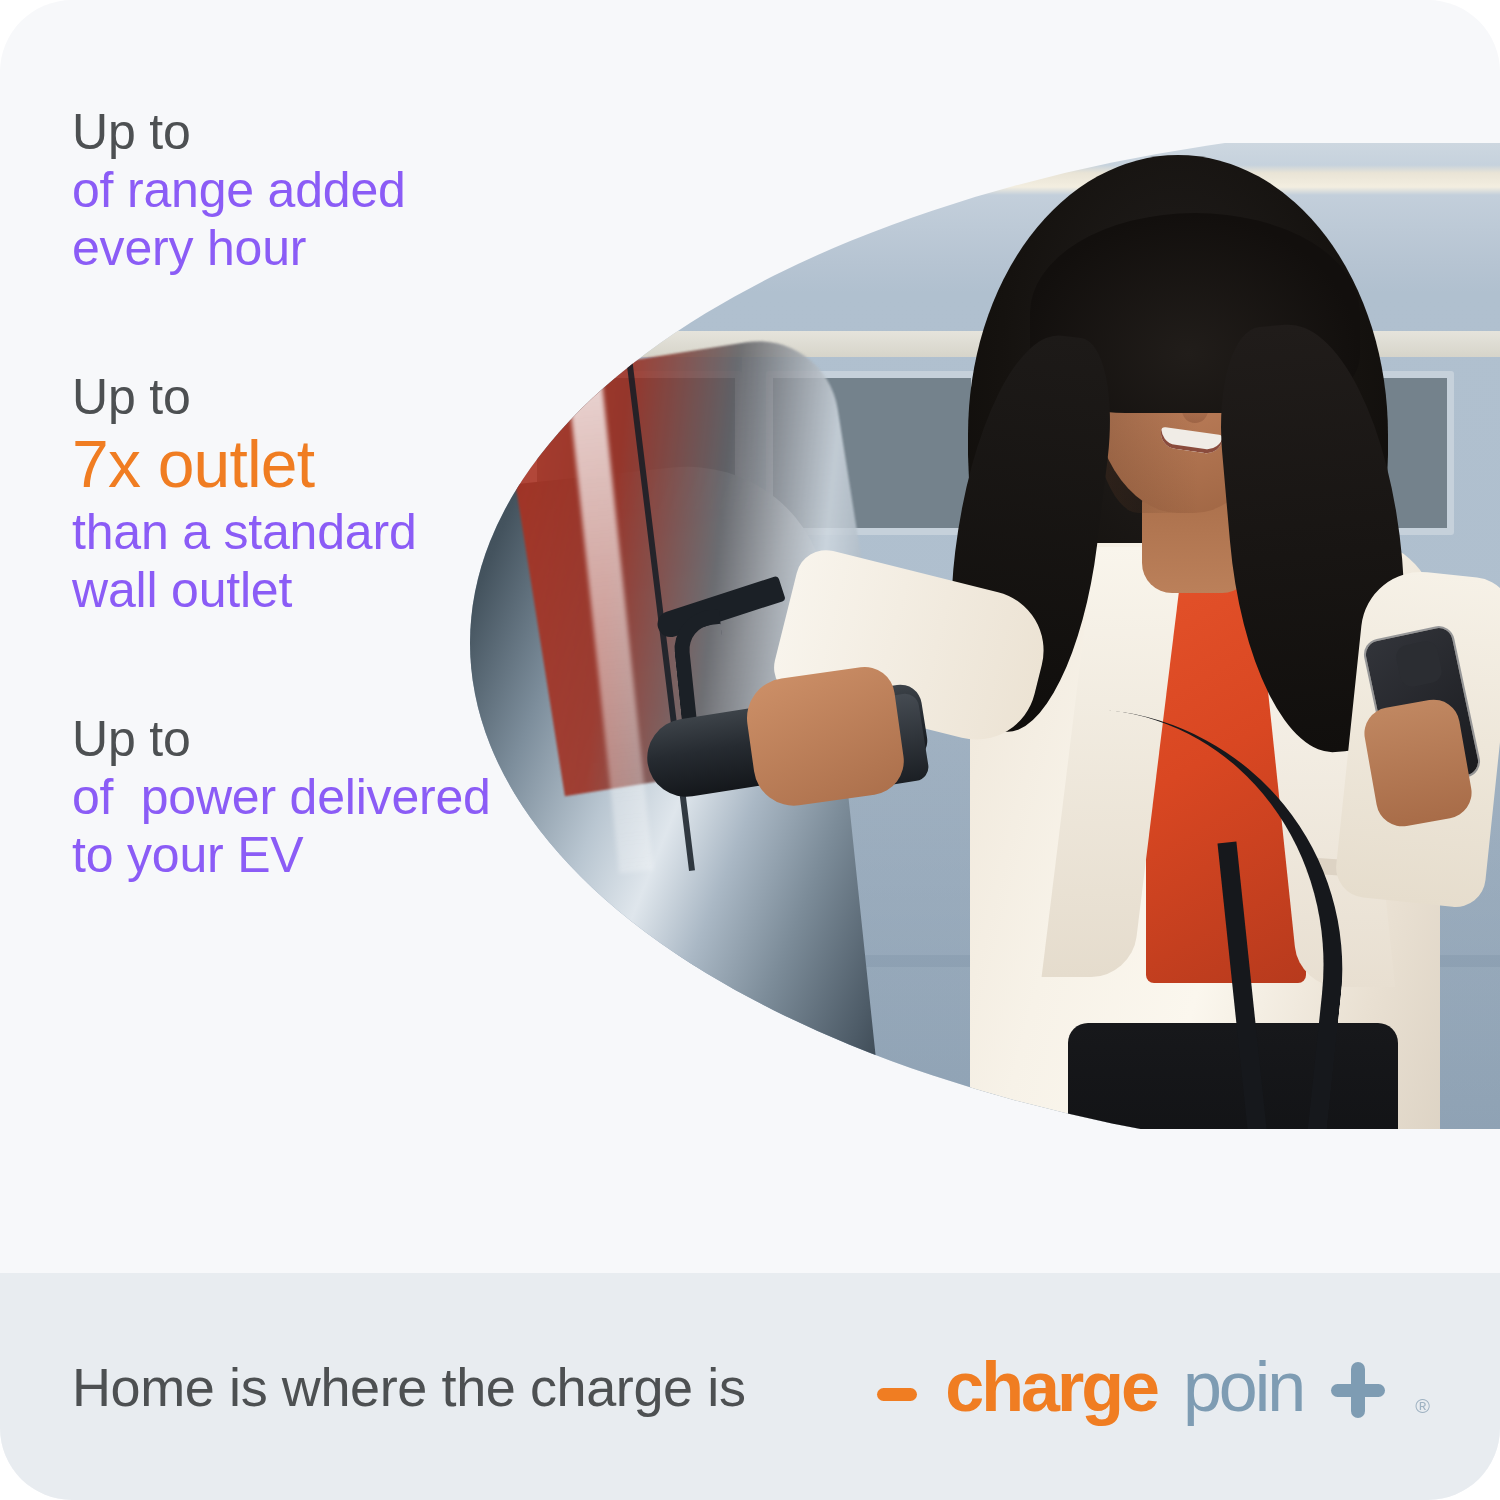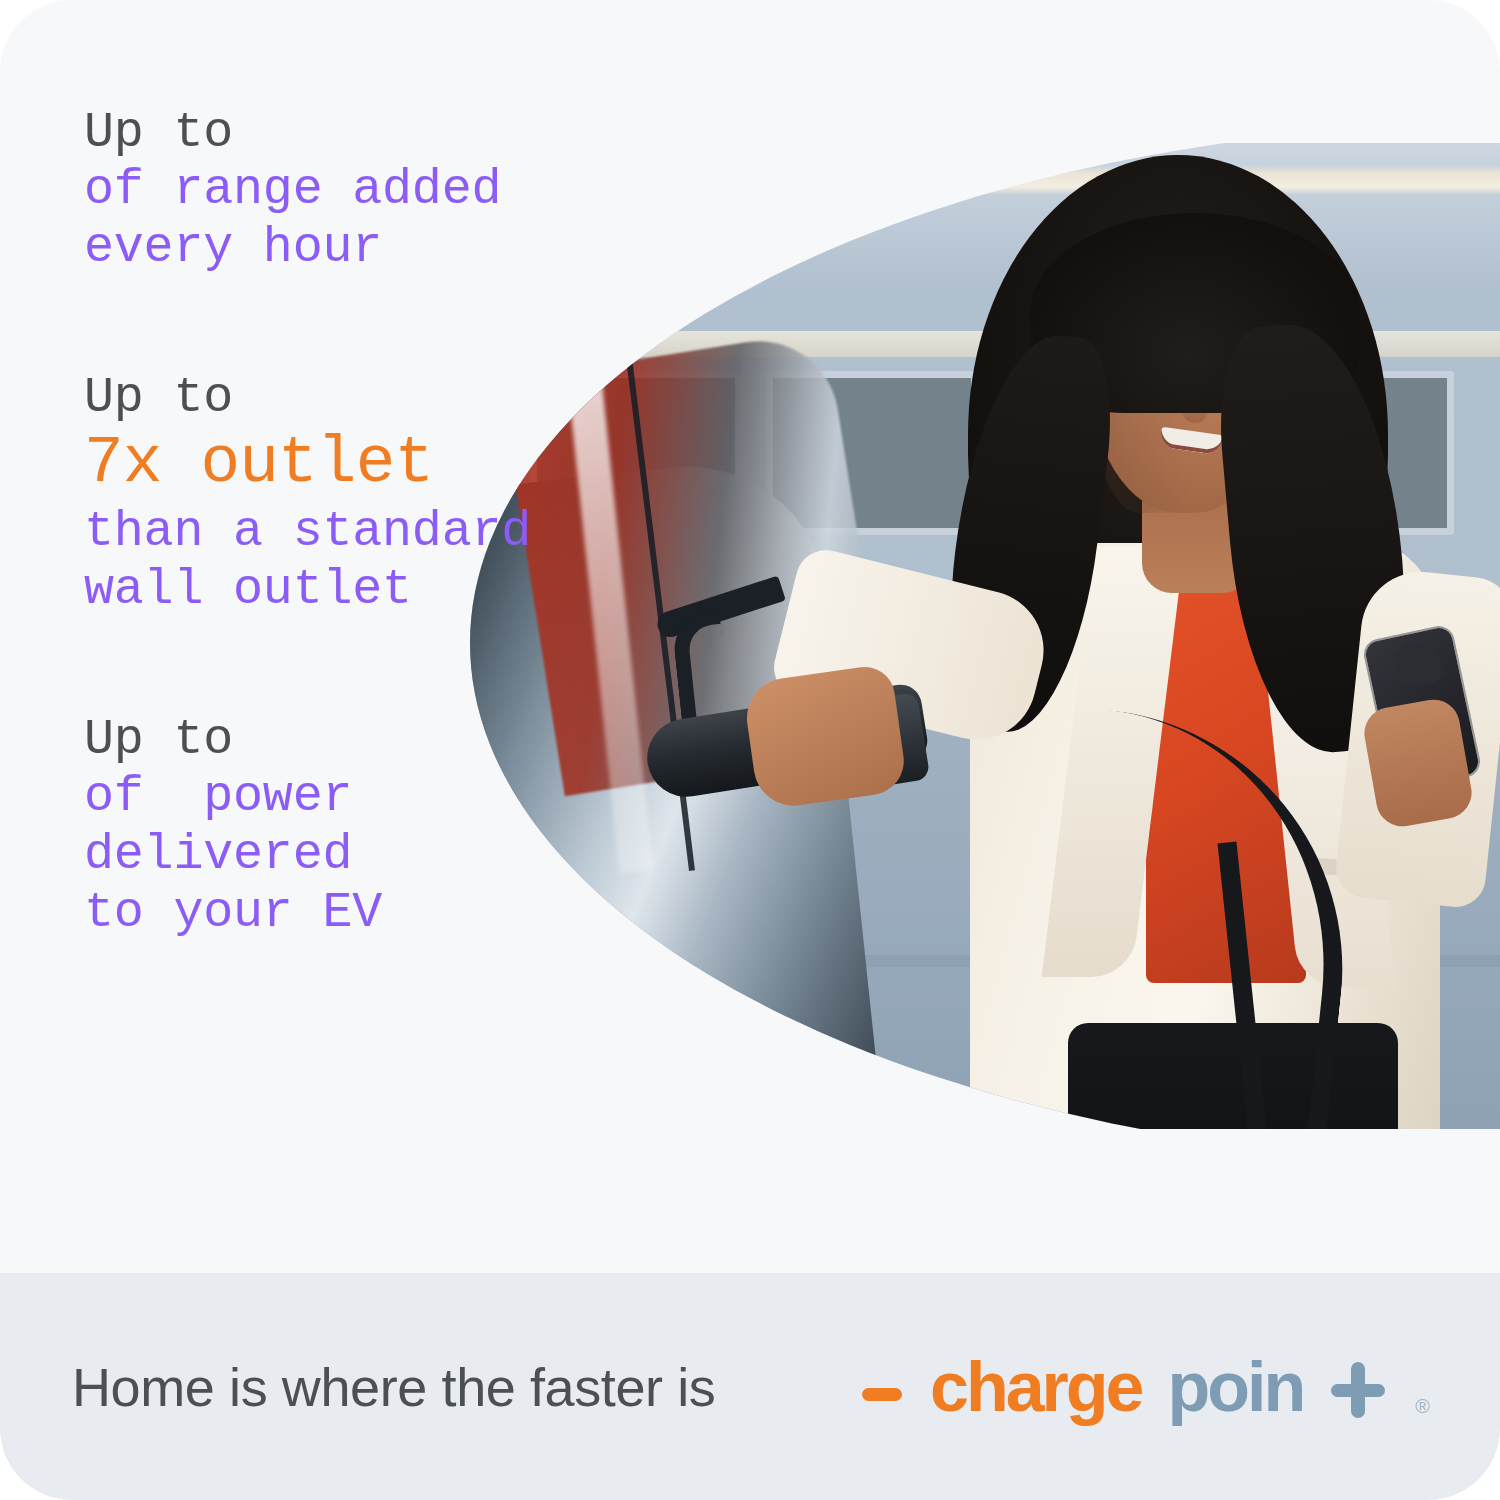--- a/index.html
+++ b/index.html
@@ -369,24 +369,23 @@
   
   .photo-blur {
     position: absolute; inset: 0;
     backdrop-filter: blur(0.4px);
     pointer-events: none;
   }
 
   
   .copy {
     position: absolute;
-    left: 84px;
+    left: 72px;
     top: 104px;
     width: 470px;
-    font-family: Liberation Mono, monospace;
   }
   .stat { margin-bottom: 92px; }
   .stat:last-child { margin-bottom: 0; }
 
   .stat-lead {
     font-size: 50px;
     line-height: 1.14;
     color: #4d5052;
     font-weight: 400;
     letter-spacing: -0.2px;
@@ -444,21 +443,21 @@
   }
   .logo-charge {
     font-size: 70px;
     font-weight: 700;
     color: #f07d22;
     letter-spacing: -3px;
     line-height: 1;
   }
   .logo-poin {
     font-size: 70px;
-    font-weight: 700;
+    font-weight: 400;
     color: #7e9cb3;
     letter-spacing: -3px;
     line-height: 1;
   }
   .logo-plus {
     position: relative;
     width: 54px;
     height: 62px;
     margin-left: 2px;
   }
@@ -566,21 +565,21 @@
 
     <div class="stat">
       <div class="stat-lead">Up to</div>
       <div class="stat-tail">of  power delivered
 to your EV</div>
     </div>
 
   </div>
 
   <div class="footer">
-    <div class="tagline">Home is where the faster is</div>
+    <div class="tagline">Home is where the charge is</div>
 
     <div class="logo">
       <div class="logo-dash"></div>
       <span class="logo-charge">charge</span>
       <span class="logo-poin">poin</span>
       <span class="logo-plus"></span>
       <span class="logo-reg">®</span>
     </div>
   </div>
 

